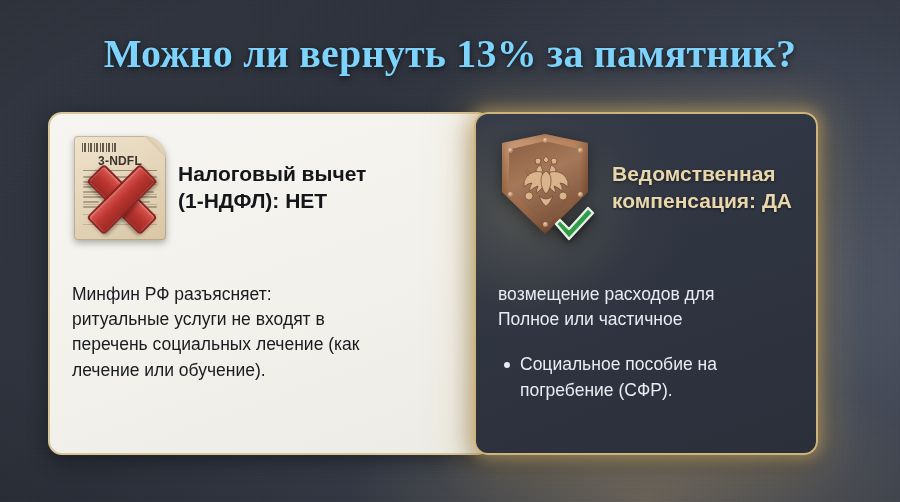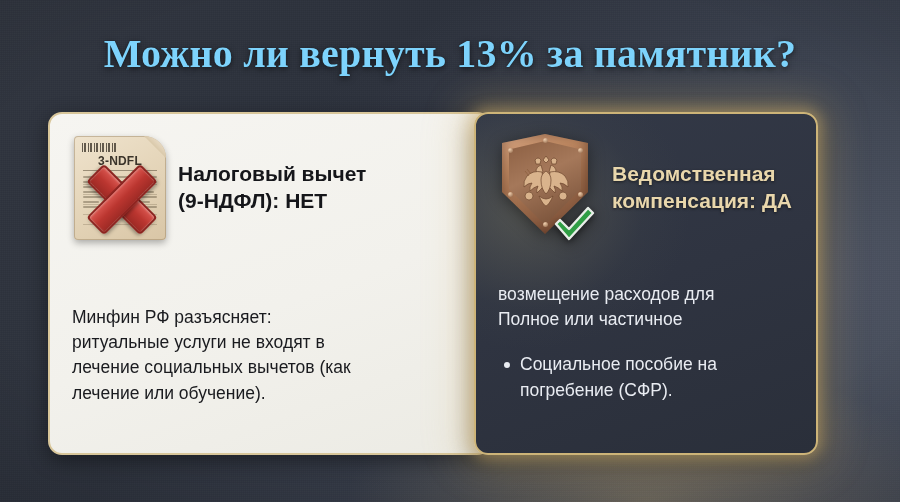--- a/index.html
+++ b/index.html
@@ -160,21 +160,21 @@
   .check{
     position:absolute;right:-2px;bottom:2px;width:48px;height:40px;
   }
   .check svg{display:block;filter:drop-shadow(0 2px 3px rgba(0,0,0,.45));}
 
   
   .body-text{
     position:absolute;left:22px;right:22px;top:168px;
     font-size:17.5px;line-height:1.44;
   }
-  .body-text.dark{color:#1a1b1f;margin-top:23px;}
+  .body-text.dark{color:#1a1b1f;}
   .body-text.light{color:#e9ecf2;}
   .body-text p{margin:0;}
   .bullets{margin:20px 0 0 0;padding:0 0 0 22px;list-style:none;}
   .bullets li{position:relative;margin:0;}
   .bullets li::before{
     content:"";position:absolute;left:-16px;top:10px;
     width:6px;height:6px;border-radius:50%;background:#e9ecf2;
   }
 </style>
 </head>
@@ -226,28 +226,28 @@
         <div class="doc-rule"></div>
         <div class="doc-fold"></div>
         <div class="doc-x">
             <b></b>
             <b></b>
           </div>
       </div>
     </div>
     <div class="head-text dark">
       <div>Налоговый вычет</div>
-      <div>(9-НДФЛ): НЕТ</div>
+      <div>(1-НДФЛ): НЕТ</div>
     </div>
   </div>
 
   <div class="body-text dark">
     <p>Минфин РФ разъясняет:</p>
     <p>ритуальные услуги не входят в</p>
-    <p>лечение социальных вычетов (как</p>
+    <p>перечень социальных лечение (как</p>
     <p>лечение или обучение).</p>
   </div>
 </div>
 
 <div class="card card-right">
 
   <div class="card-head">
     <div class="icon-wrap">
       <div class="shield-wrap">
         <div class="shield"></div>

